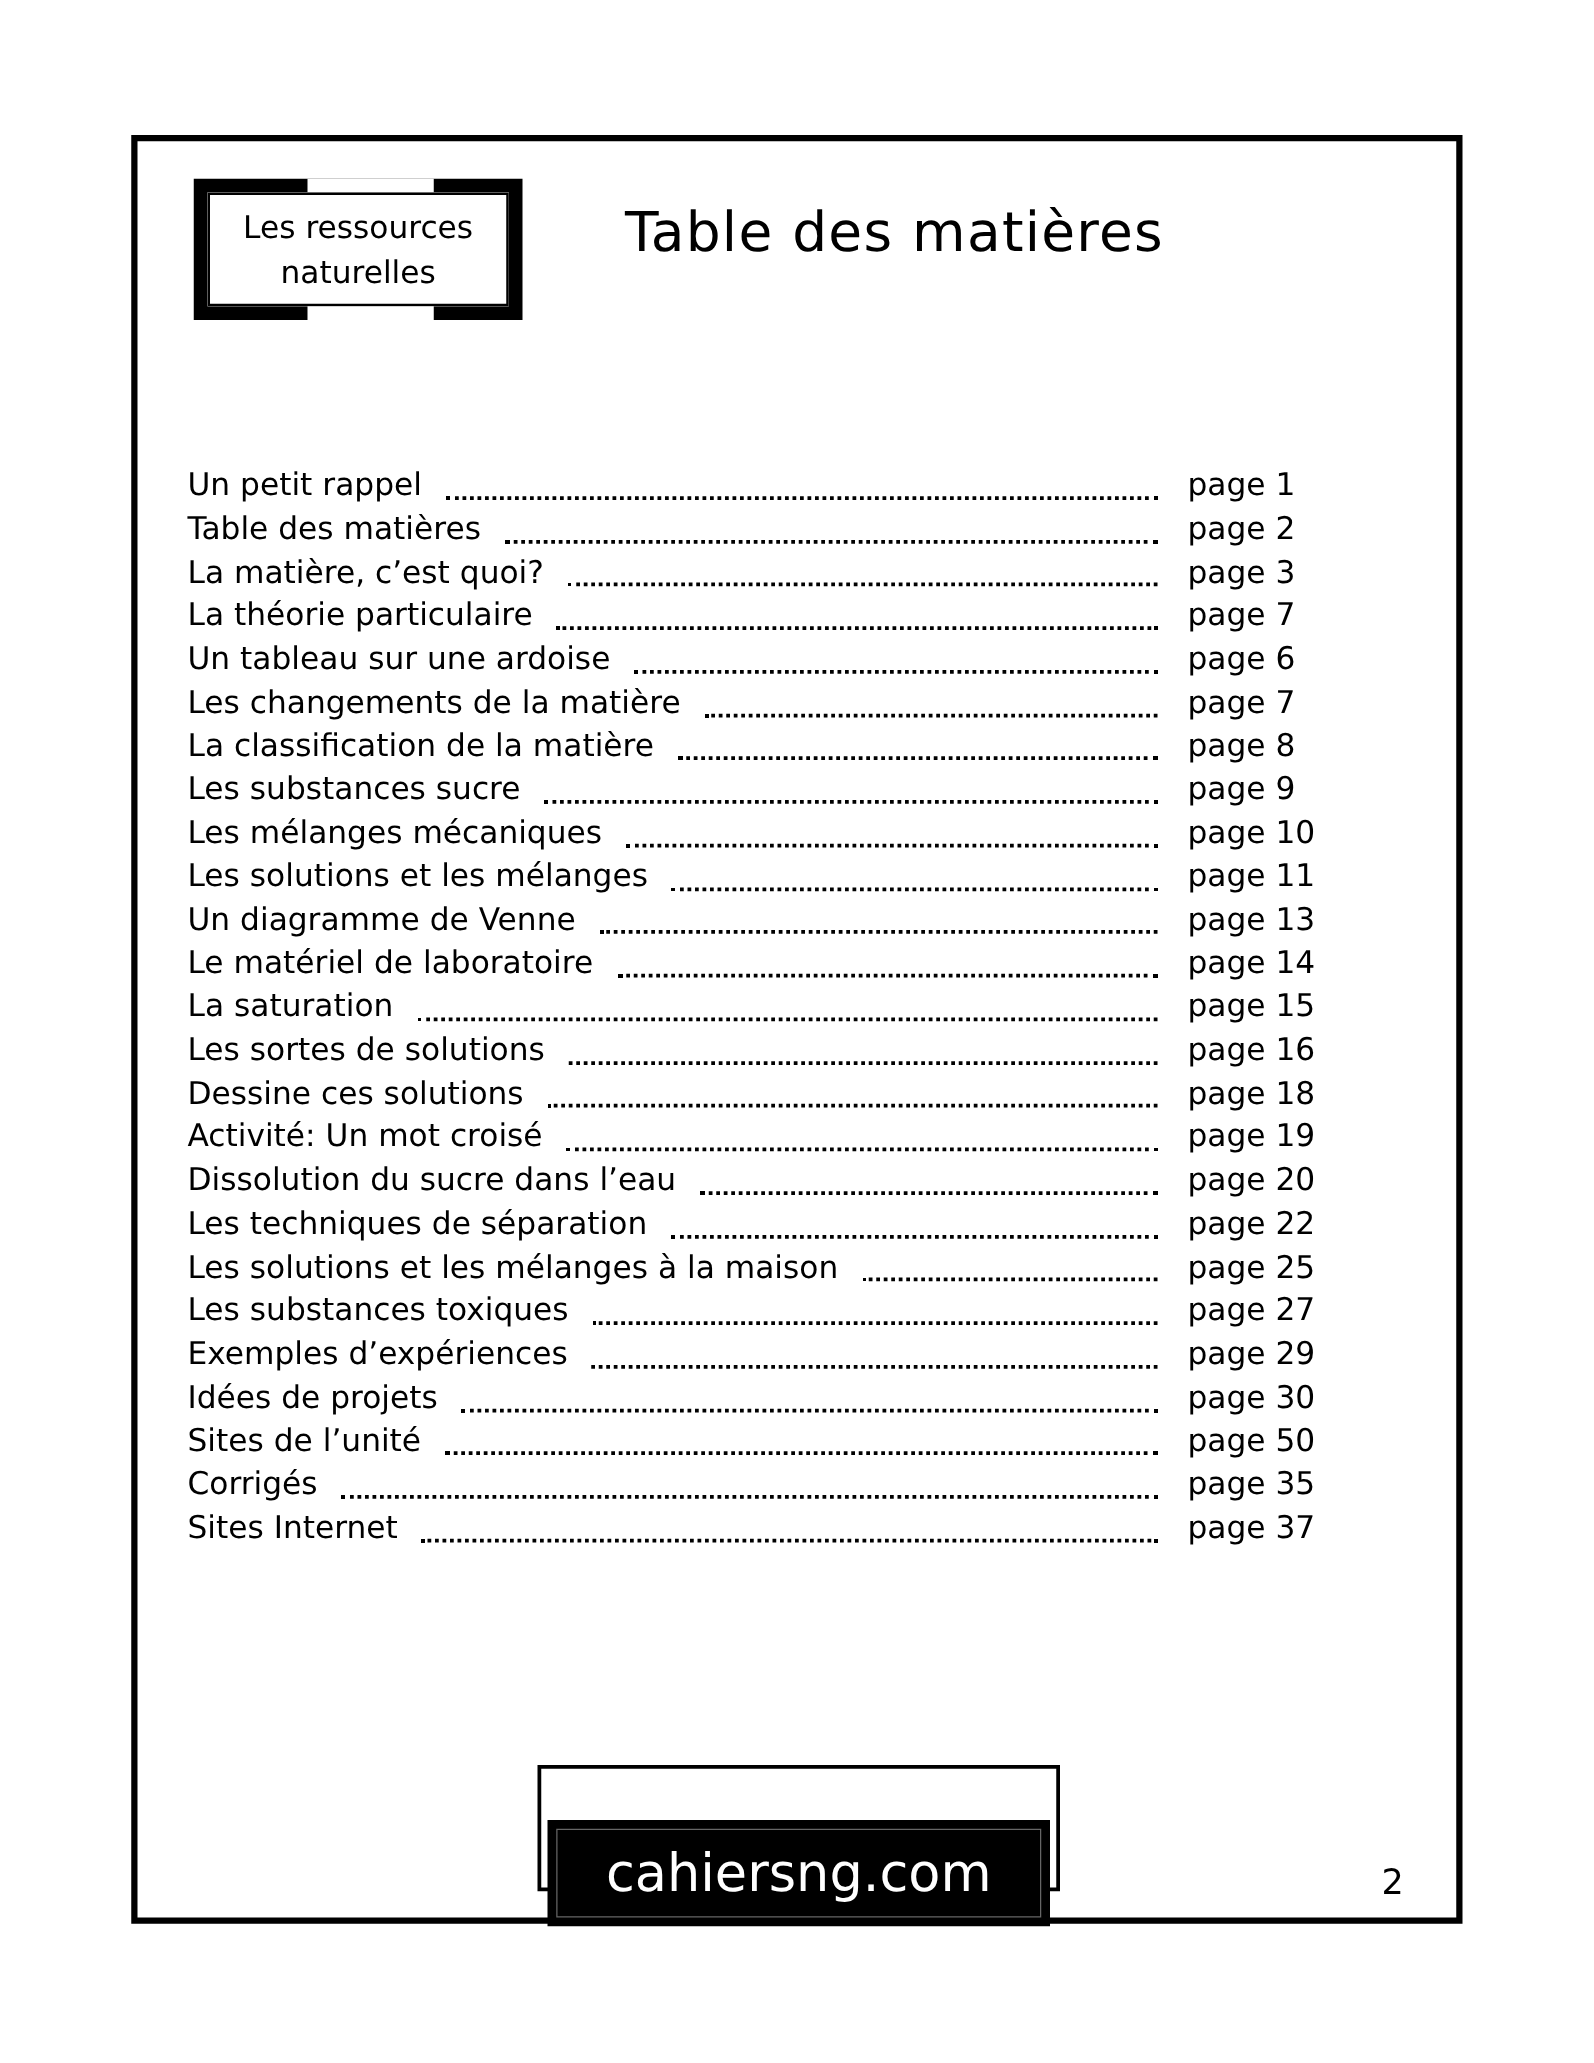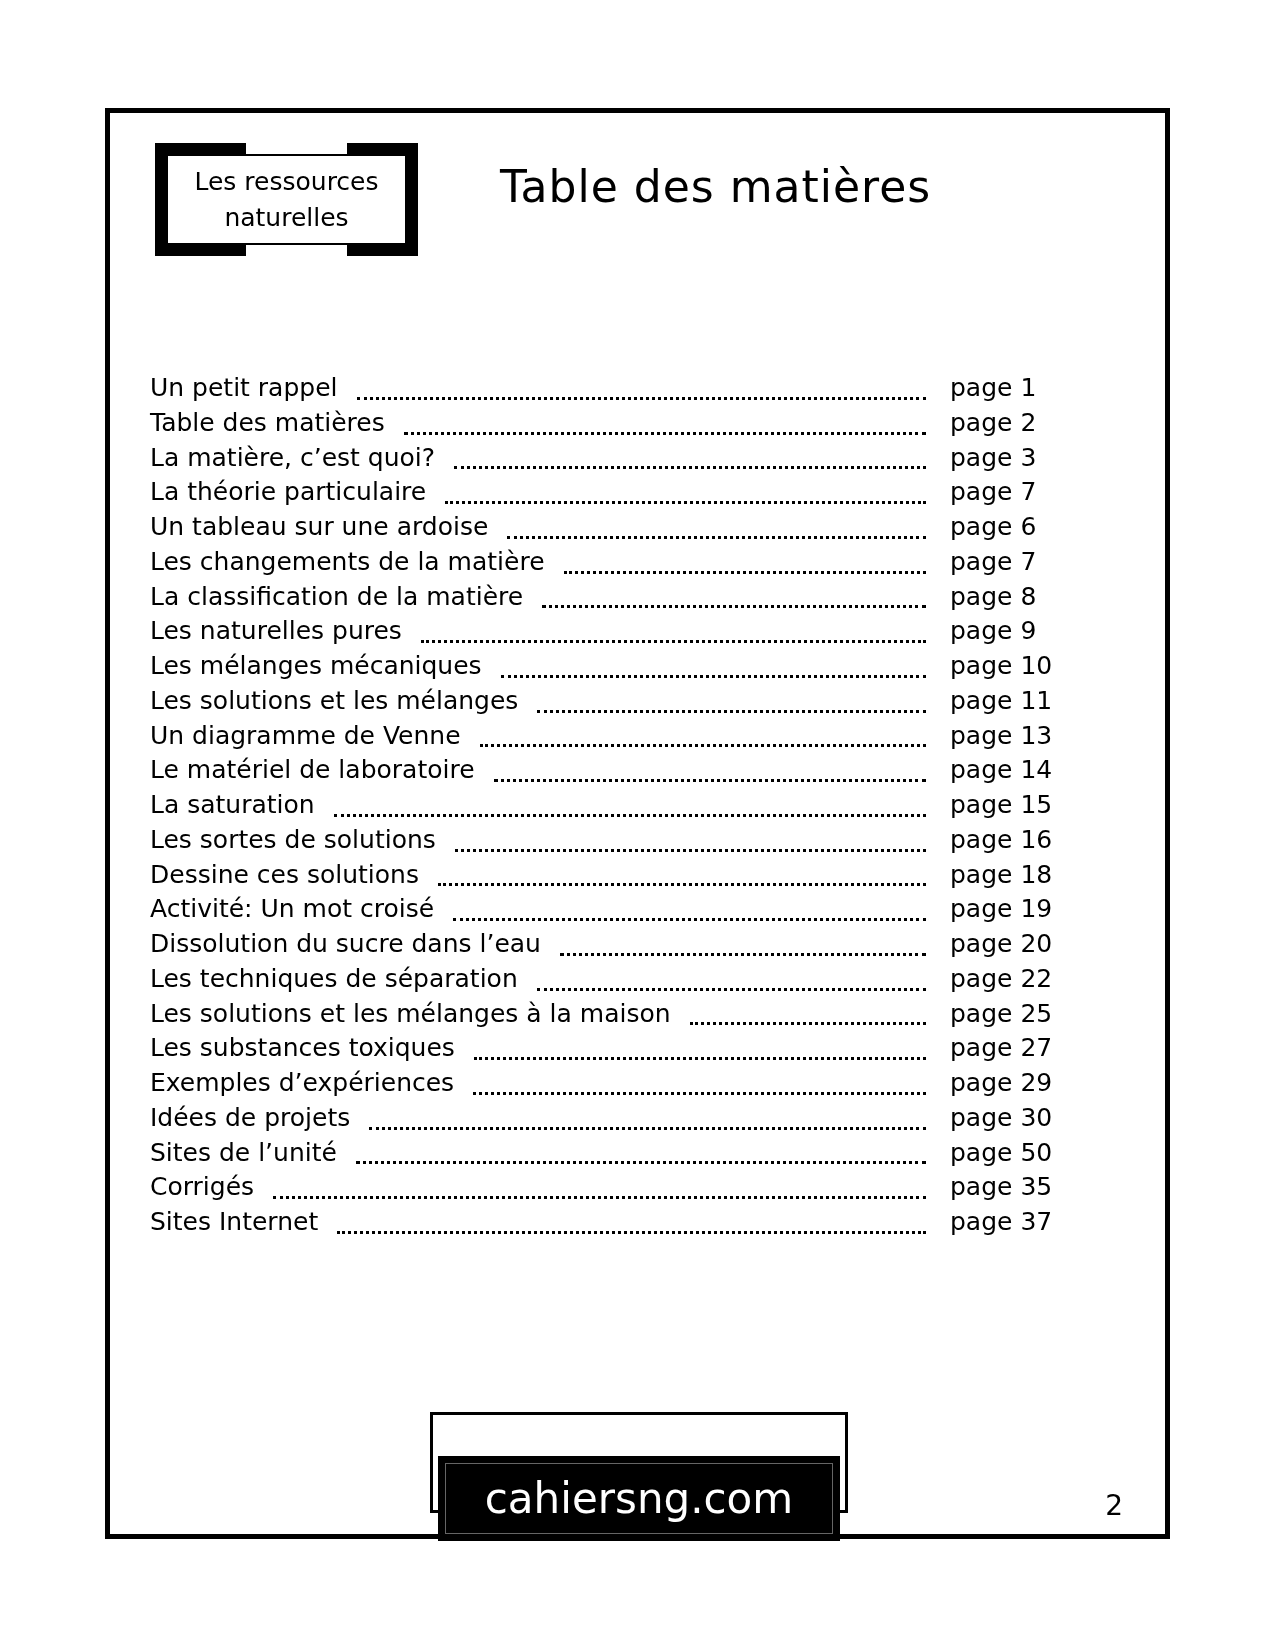--- a/index.html
+++ b/index.html
@@ -186,21 +186,21 @@
     <span class="toc-title">Les changements de la matière</span>
     <span class="toc-dots"></span>
     <span class="toc-page">page 7</span>
   </div>
         <div class="toc-row">
     <span class="toc-title">La classification de la matière</span>
     <span class="toc-dots"></span>
     <span class="toc-page">page 8</span>
   </div>
         <div class="toc-row">
-    <span class="toc-title">Les naturelles pures</span>
+    <span class="toc-title">Les substances sucre</span>
     <span class="toc-dots"></span>
     <span class="toc-page">page 9</span>
   </div>
         <div class="toc-row">
     <span class="toc-title">Les mélanges mécaniques</span>
     <span class="toc-dots"></span>
     <span class="toc-page">page 10</span>
   </div>
         <div class="toc-row">
     <span class="toc-title">Les solutions et les mélanges</span>

